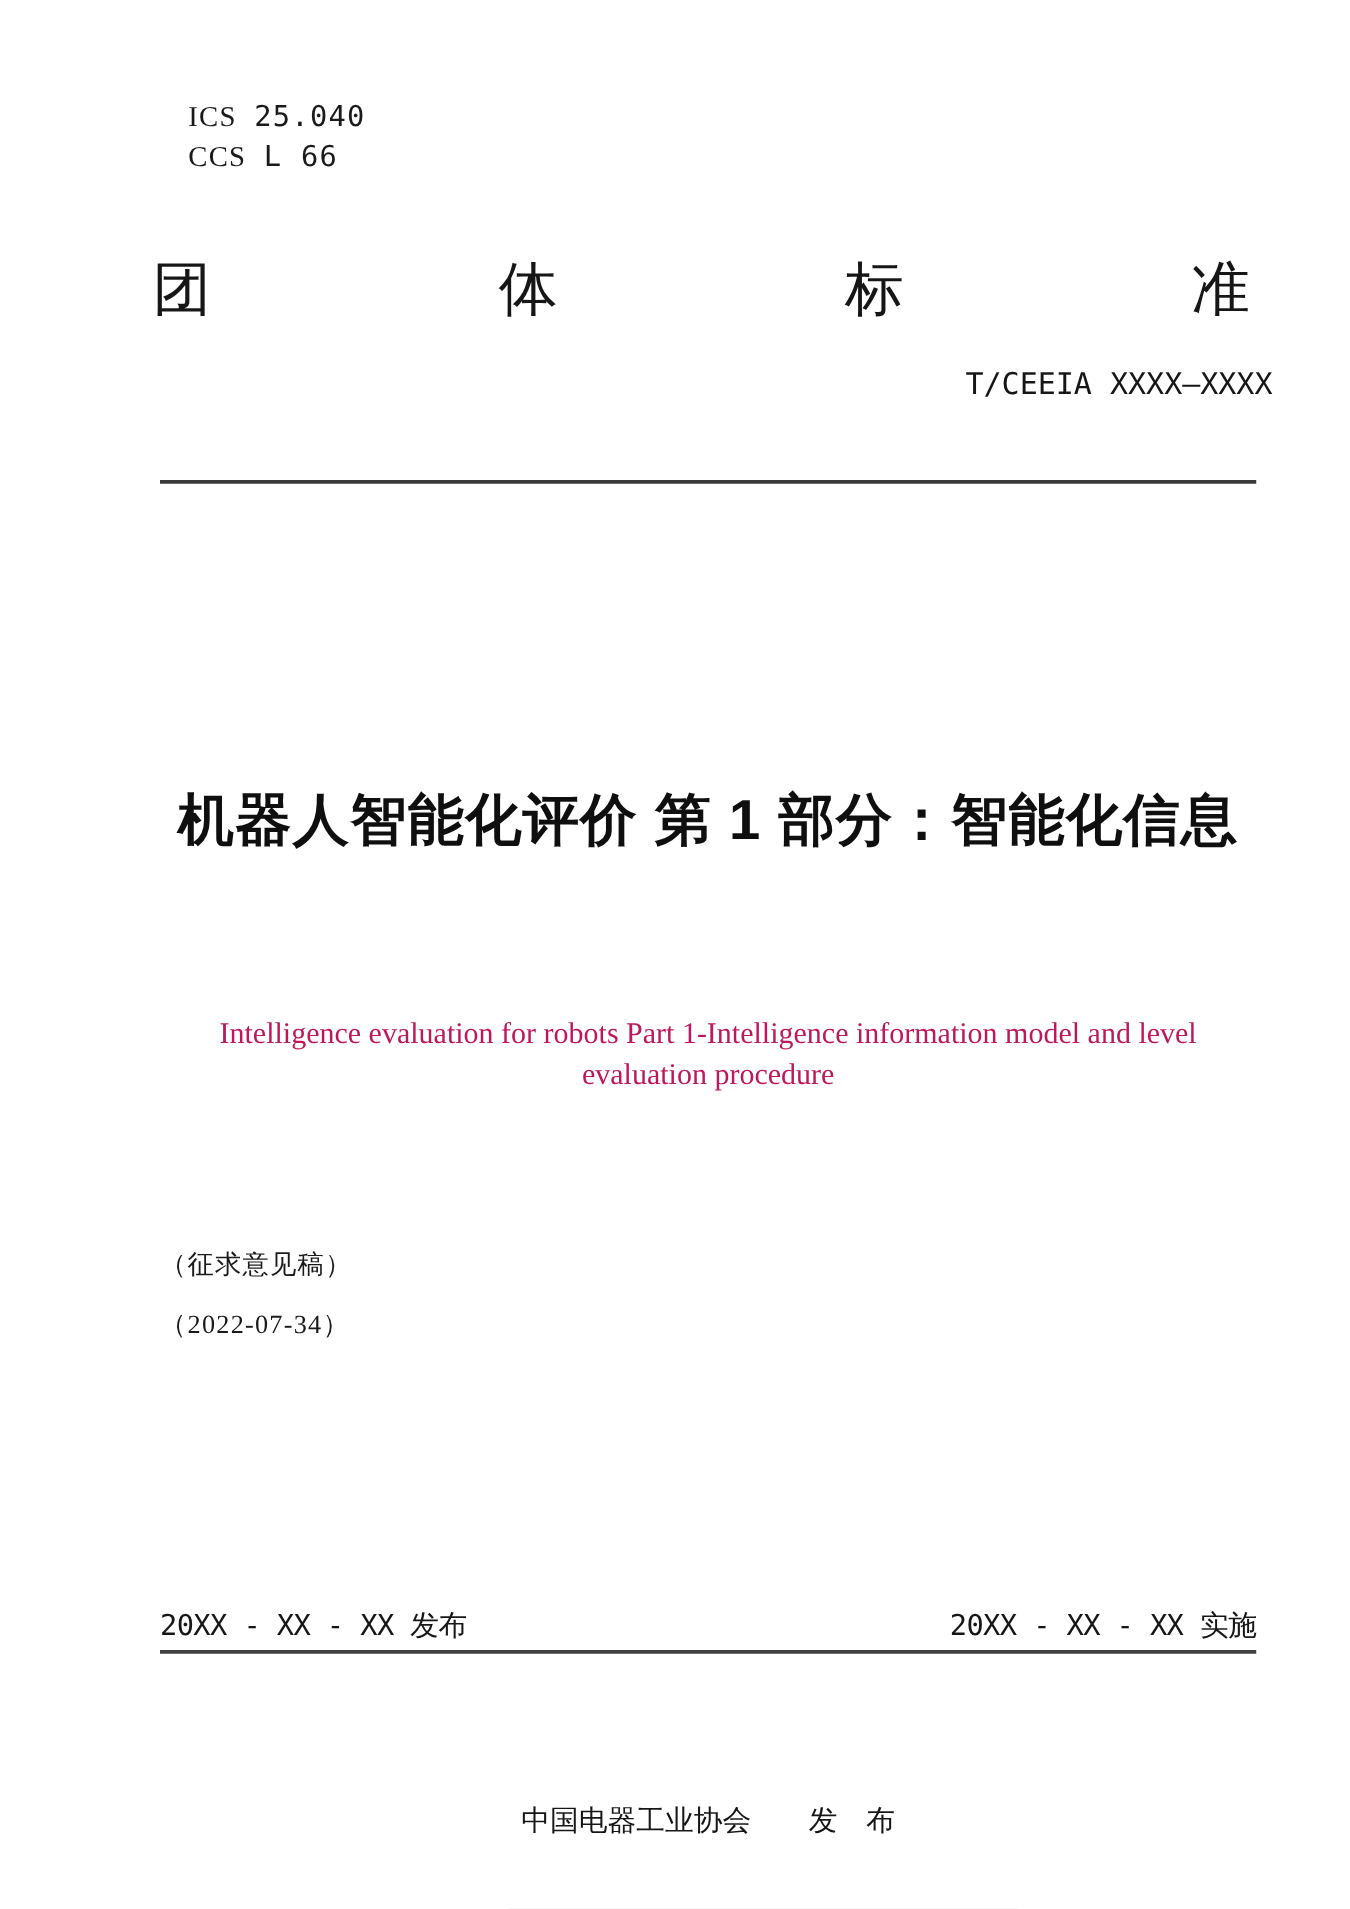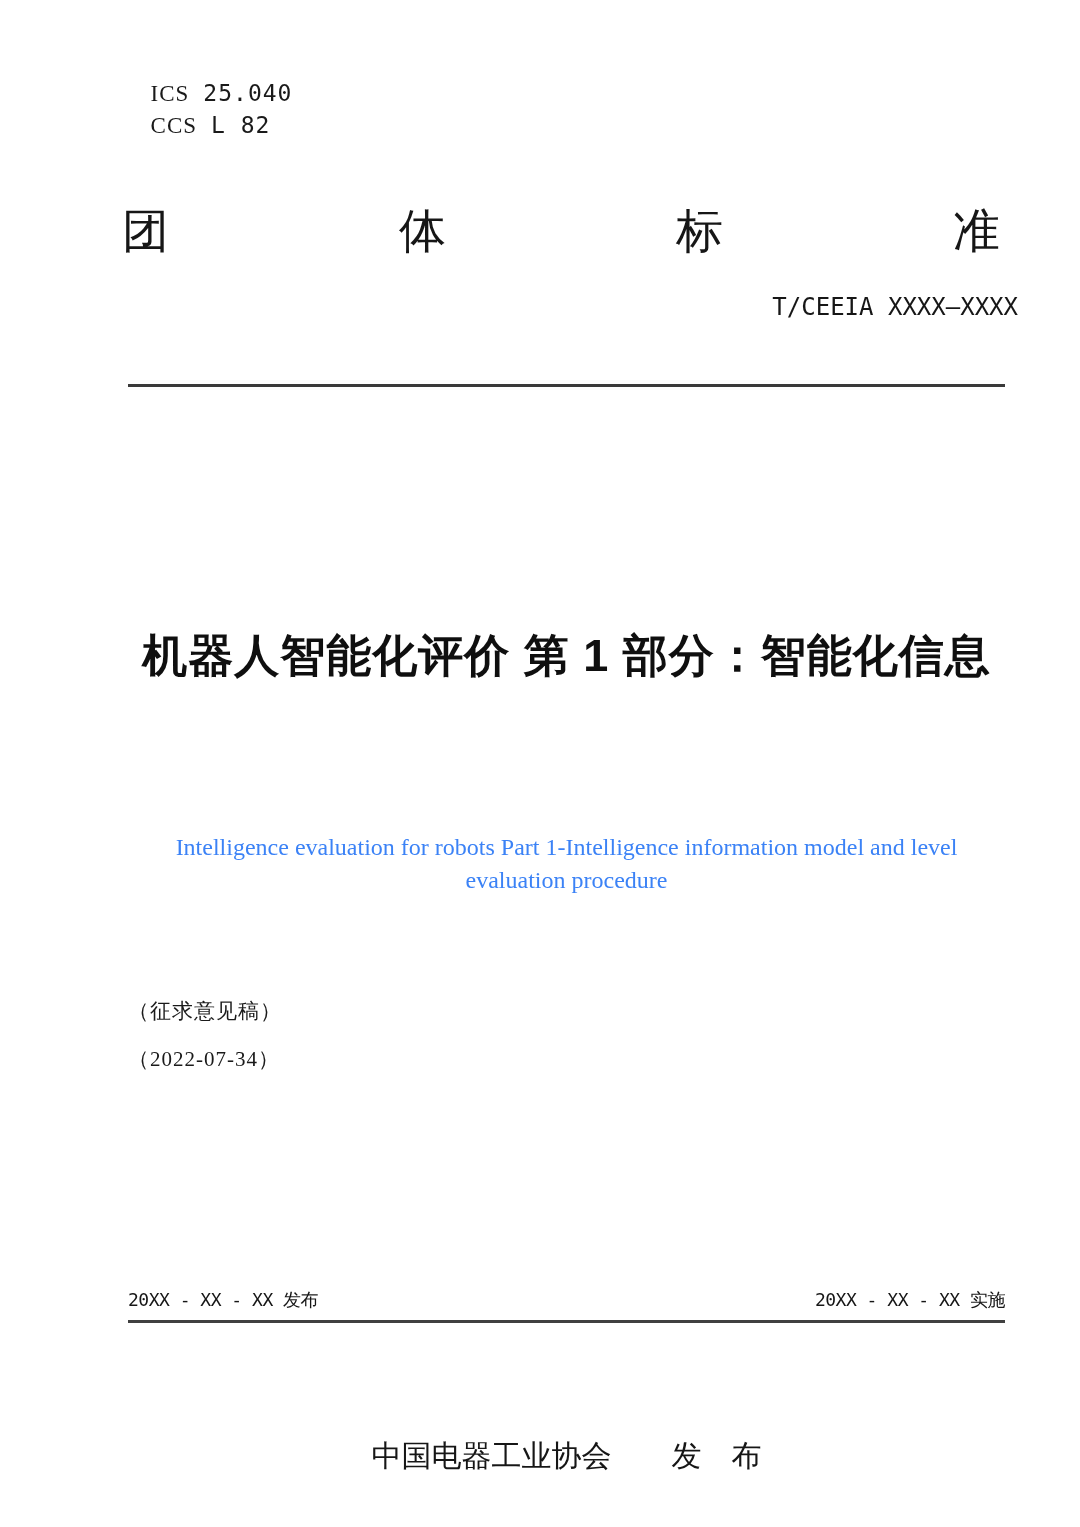--- a/index.html
+++ b/index.html
@@ -68,66 +68,66 @@
     top: 577px;
     text-align: center;
     font-weight: bold;
     font-size: 45px; line-height: 63px;
     letter-spacing: 1px;
     color: #0f0f0f;
     white-space: nowrap;
   }
 
   .doc-title-en {
-    top: 784px;
+    top: 764px;
     text-align: center;
     font-family: "Liberation Serif", "DejaVu Serif", serif;
     font-size: 24px; line-height: 33px;
-    color: #3b82f6;
+    color: #be185d;
   }
 
   .draft-note {
     top: 950px;
     font-family: "Liberation Serif", "DejaVu Serif", serif;
     font-size: 21px; line-height: 28px;
     letter-spacing: 1px;
   }
   .draft-date {
     top: 998px;
   }
 
   .footer-dates {
     top: 1284px; left: 128px; width: 877px;
     display: flex; justify-content: space-between;
     font-family: "DejaVu Sans Mono", monospace;
-    font-size: 18px; line-height: 32px;
+    font-size: 23px; line-height: 32px;
     letter-spacing: -0.5px;
     color: #161616;
   }
   .footer-dates .zh { font-family: "Liberation Sans", sans-serif; }
 
   .publisher-row {
     top: 1392px;
     text-align: center;
-    font-size: 30px; line-height: 34px;
+    font-size: 23px; line-height: 34px;
     white-space: pre;
     color: #161616;
     font-weight: 500;
   }
 </style>
 </head>
 <body>
 
 <div class="page">
 
   <div class="abs code-row">
     <span class="code-label">ICS</span><span class="code-value">25.040</span>
   </div>
   <div class="abs code-row second">
-    <span class="code-label">CCS</span><span class="code-value">L 82</span>
+    <span class="code-label">CCS</span><span class="code-value">L 66</span>
   </div>
 
 
   <div class="abs standard-type-row">
     <span>团</span>
     <span>体</span>
     <span>标</span>
     <span>准</span>
   </div>
 

